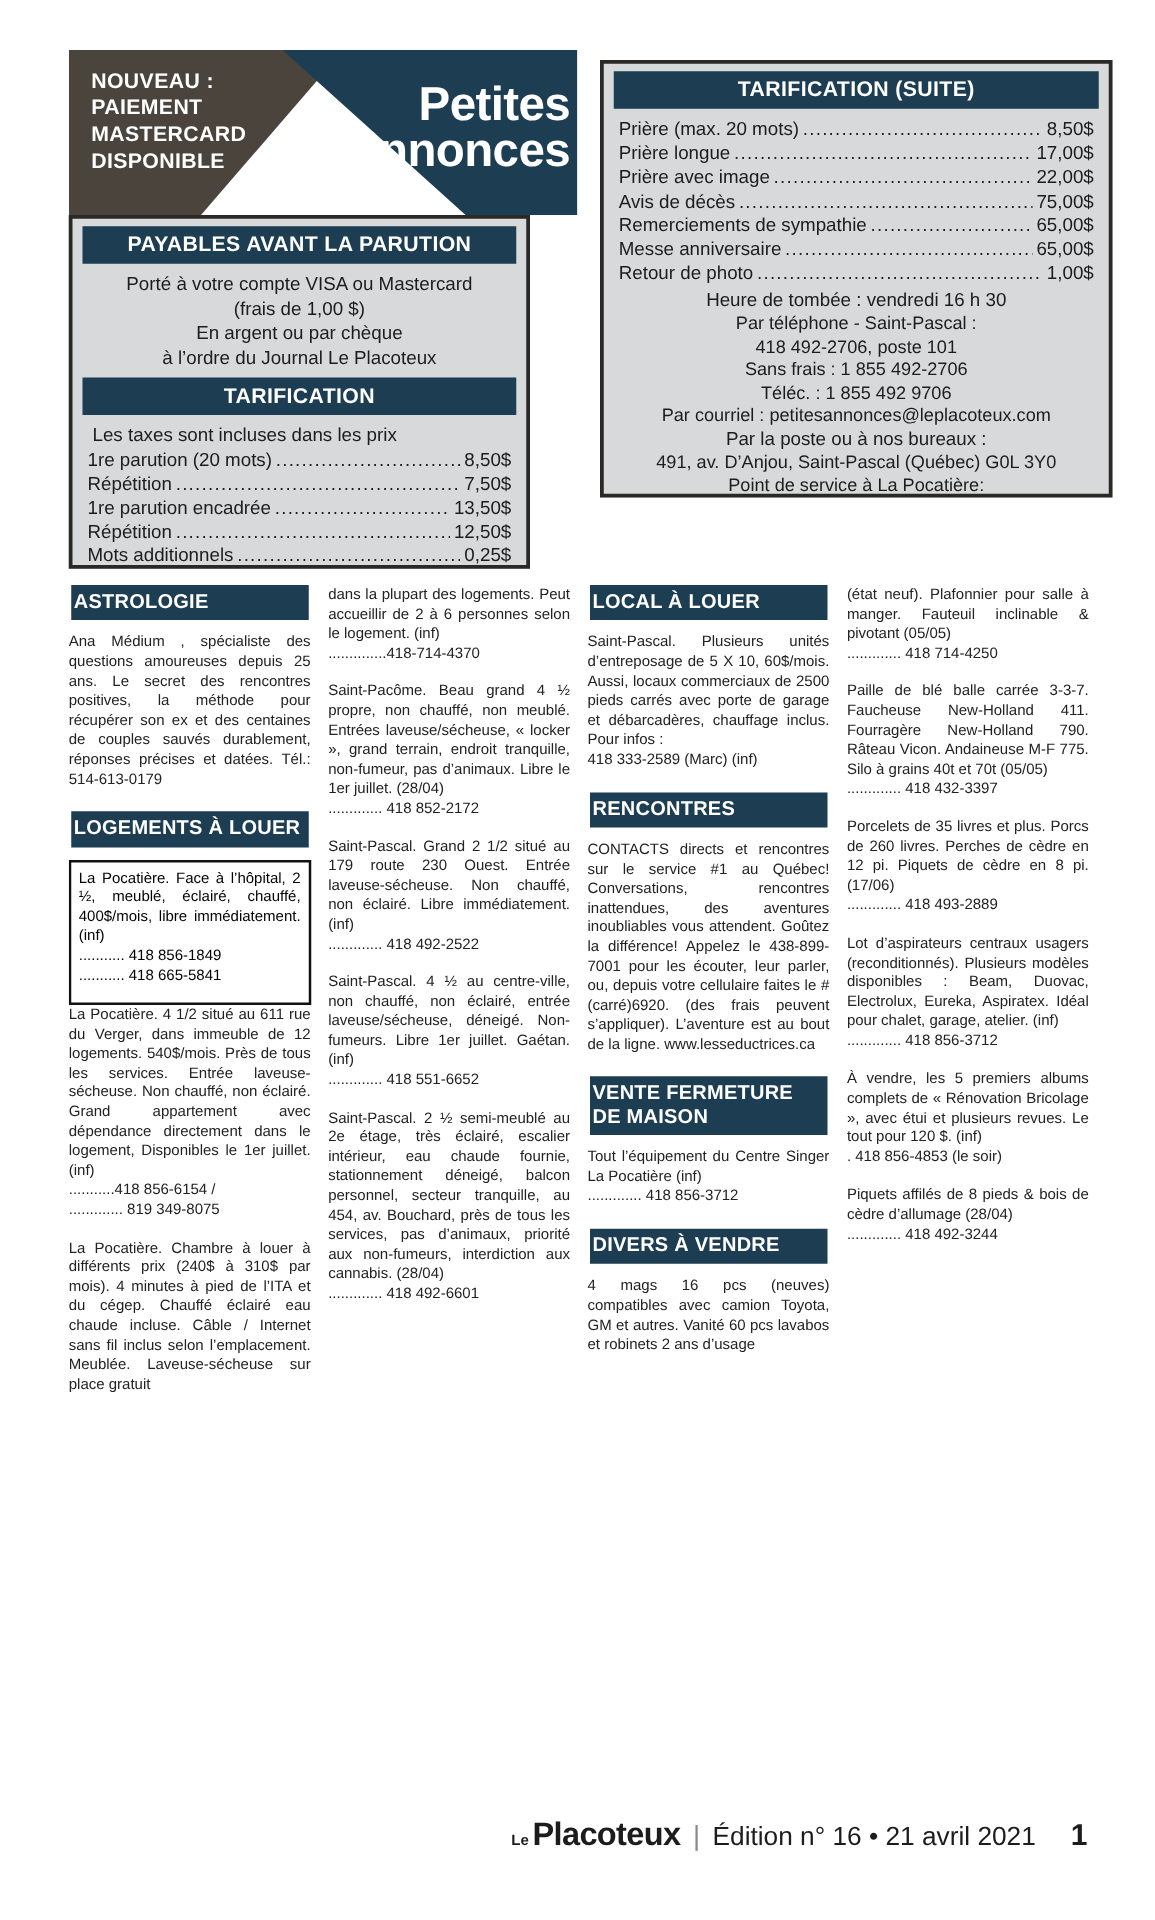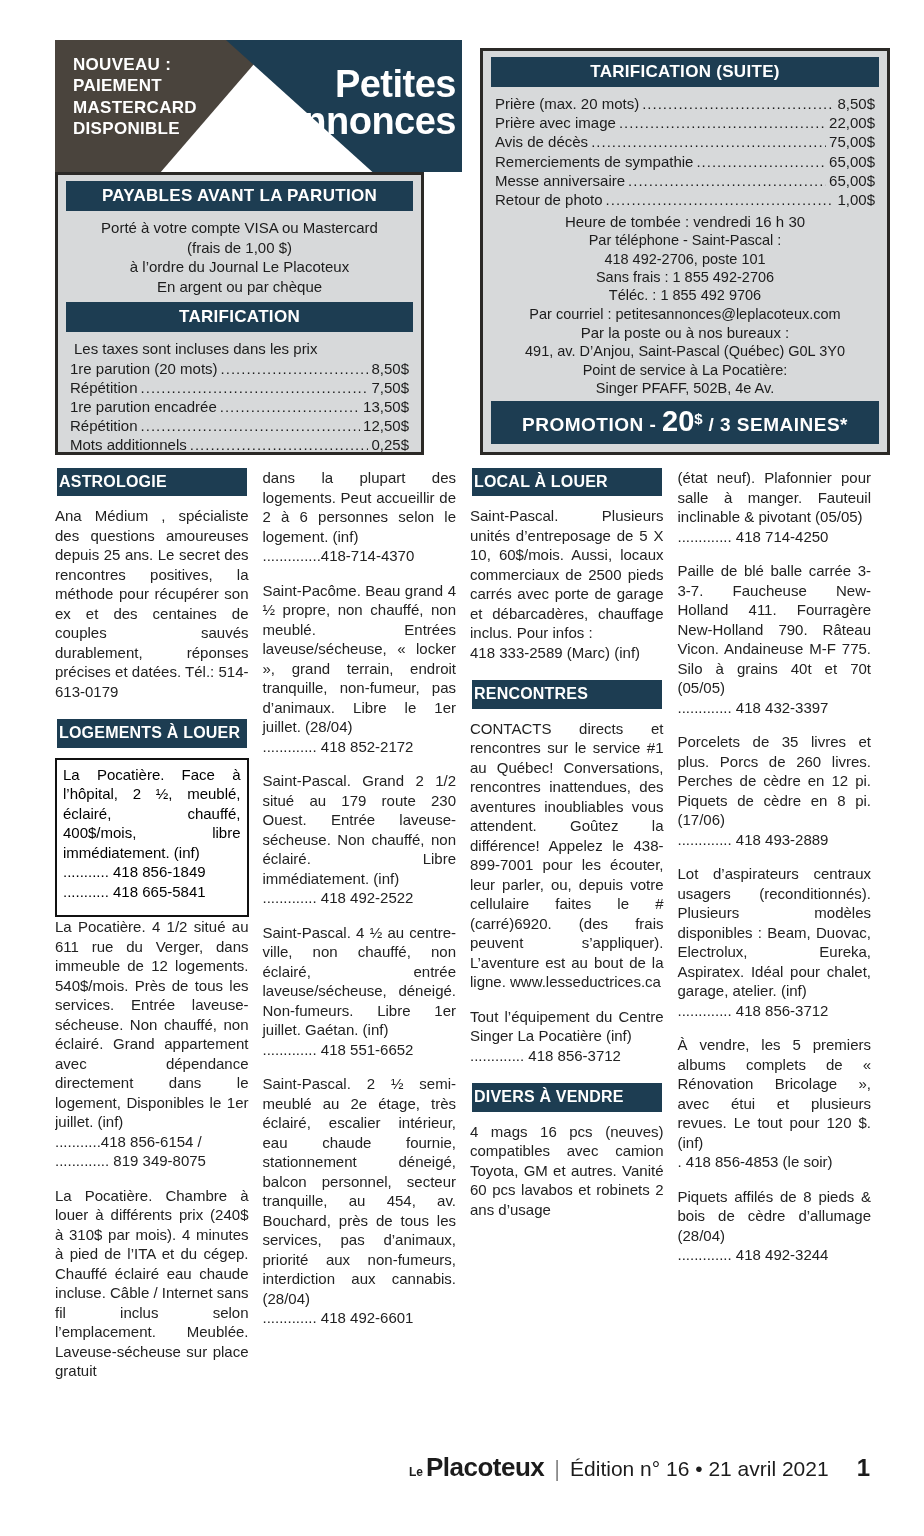--- a/index.html
+++ b/index.html
@@ -22,21 +22,21 @@
     position:absolute; left:18px; top:14px; color:#fff; font-weight:bold;
     font-size:17px; line-height:1.25; white-space:pre-line; letter-spacing:.3px;
   }
   .banner .title {
     position:absolute; right:6px; top:26px; color:#fff; font-weight:bold;
     font-size:38px; line-height:.98; text-align:right; letter-spacing:-.5px;
   }
   
   .graybox { position:absolute; background:#d7d9da; border:3px solid #2b2926; }
   .left-box  { left:55px;  top:172px; width:369px; height:283px; padding:6px 8px; overflow:hidden; }
-  .right-box { left:480px; top:48px;  width:410px; height:407px; padding:6px 8px; overflow:hidden; }
+  .right-box { left:480px; top:48px;  width:410px; height:350px; padding:6px 8px; overflow:hidden; }
   .bar {
     background:#1d3d52; color:#fff; font-weight:bold; text-align:center;
     font-size:17px; padding:5px 4px; letter-spacing:.3px;
   }
   .centered-lines { text-align:center; font-size:15px; line-height:1.3; padding:7px 2px 6px; }
   .price-table { padding:7px 4px 2px; }
   .price-row { display:flex; align-items:baseline; font-size:15px; line-height:1.28; }
   .price-row .leader { flex:1; overflow:hidden; white-space:nowrap; margin:0 3px; }
   .price-row .leader::after { content:"....................................................................."; letter-spacing:1px; color:#1c1c1c; }
   .price-note { font-size:15px; line-height:1.3; padding:0 4px; }
@@ -53,21 +53,21 @@
     position:absolute; left:55px; top:468px; width:816px; height:974px;
     display:flex; gap:14px; overflow:hidden;
   }
   .col { flex:1; min-width:0; }
   .sec-header {
     background:#1d3d52; color:#fff; font-weight:bold; text-align:left;
     font-size:16px; padding:5px 2px; margin:0 2px 10px; letter-spacing:.2px; line-height:1.15;
   }
   .sec-header.mt { margin-top:18px; }
   .ad {
-    font-size:15px; line-height:1.3; text-align:justify; white-space:pre-line;
+    font-size:12px; line-height:1.3; text-align:justify; white-space:pre-line;
     margin-bottom:15px; color:#222;
   }
   .ad.boxed {
     border:2px solid #111; padding:5px 6px 14px; font-weight:normal; color:#000;
     margin:0 0 0;
   }
   
   .footer {
     position:absolute; right:54px; top:1452px; display:flex; align-items:baseline; gap:10px;
     color:#1c1c1c;
@@ -91,22 +91,22 @@
 MASTERCARD
 DISPONIBLE</div>
     <div class="title"><span>Petites</span><br><span>annonces</span></div>
   </div>
 
   <div class="graybox left-box">
     <div class="bar">PAYABLES AVANT LA PARUTION</div>
     <div class="centered-lines">
       <div>Porté à votre compte VISA ou Mastercard</div>
       <div>(frais de 1,00 $)</div>
+      <div>En argent ou par chèque</div>
       <div>à l’ordre du Journal Le Placoteux</div>
-      <div>En argent ou par chèque</div>
     </div>
     <div class="bar">TARIFICATION</div>
     <div class="price-table">
       <div class="price-note">Les taxes sont incluses dans les prix</div>
       <div class="price-row">
           <span>1re parution (20 mots) </span>
           <span class="leader"></span>
           <span>8,50$</span>
         </div>
       <div class="price-row">
@@ -132,20 +132,25 @@
     </div>
   </div>
 
   <div class="graybox right-box">
     <div class="bar">TARIFICATION (SUITE)</div>
     <div class="price-table">
       <div class="price-row">
           <span>Prière (max. 20 mots)</span>
           <span class="leader"></span>
           <span>8,50$</span>
+        </div>
+      <div class="price-row">
+          <span>Prière longue </span>
+          <span class="leader"></span>
+          <span>17,00$</span>
         </div>
       <div class="price-row">
           <span>Prière avec image</span>
           <span class="leader"></span>
           <span>22,00$</span>
         </div>
       <div class="price-row">
           <span>Avis de décès </span>
           <span class="leader"></span>
           <span>75,00$</span>
@@ -209,20 +214,22 @@
       <p class="ad">Saint-Pascal. 2 ½ semi-meublé au 2e étage, très éclairé, escalier intérieur, eau chaude fournie, stationnement déneigé, balcon personnel, secteur tranquille, au 454, av. Bouchard, près de tous les services, pas d’animaux, priorité aux non-fumeurs, interdiction aux cannabis. (28/04)
 ............. 418 492-6601</p>
     </div>
 
     <div class="col">
       <div class="sec-header">LOCAL À LOUER</div>
       <p class="ad">Saint-Pascal. Plusieurs unités d’entreposage de 5 X 10, 60$/mois. Aussi, locaux commerciaux de 2500 pieds carrés avec porte de garage et débarcadères, chauffage inclus. Pour infos :
 418 333-2589 (Marc) (inf)</p>
       <div class="sec-header mt">RENCONTRES</div>
       <p class="ad">CONTACTS directs et rencontres sur le service #1 au Québec! Conversations, rencontres inattendues, des aventures inoubliables vous attendent. Goûtez la différence! Appelez le 438-899-7001 pour les écouter, leur parler, ou, depuis votre cellulaire faites le #(carré)6920. (des frais peuvent s’appliquer). L’aventure est au bout de la ligne. www.lesseductrices.ca</p>
+      <div class="sec-header mt" style="white-space:pre-line;">VENTE FERMETURE
+DE MAISON</div>
       <p class="ad">Tout l’équipement du Centre Singer La Pocatière (inf)
 ............. 418 856-3712</p>
       <div class="sec-header mt">DIVERS À VENDRE</div>
       <p class="ad">4 mags 16 pcs (neuves) compatibles avec camion Toyota, GM et autres. Vanité 60 pcs lavabos et robinets 2 ans d’usage</p>
     </div>
 
     <div class="col">
       <p class="ad">(état neuf). Plafonnier pour salle à manger. Fauteuil inclinable &amp; pivotant (05/05)
 ............. 418 714-4250</p>
       <p class="ad">Paille de blé balle carrée 3-3-7. Faucheuse New-Holland 411. Fourragère New-Holland 790. Râteau Vicon. Andaineuse M-F 775. Silo à grains 40t et 70t (05/05)

